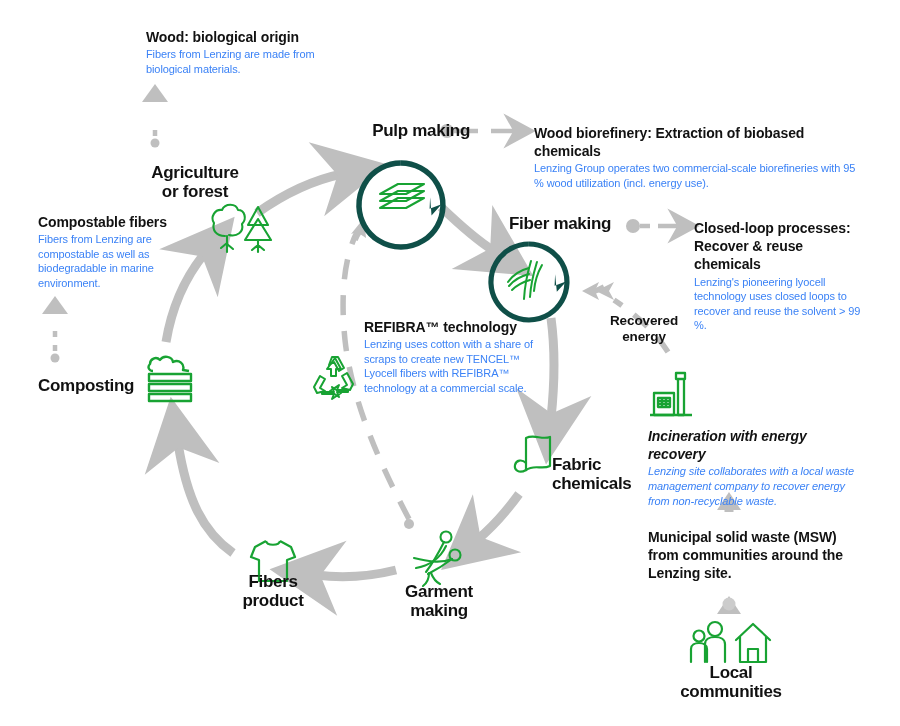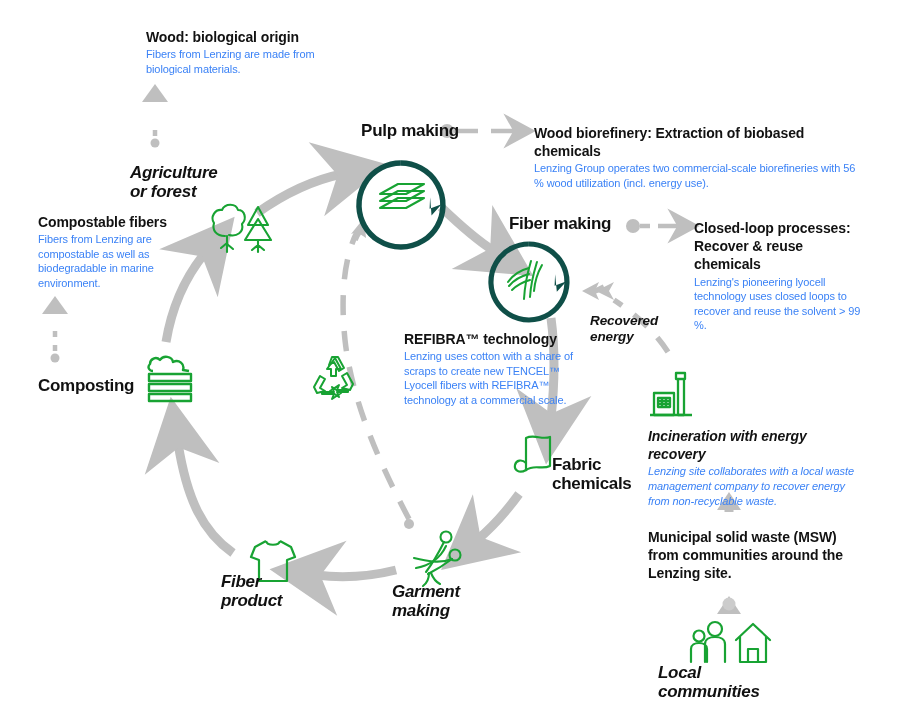--- a/index.html
+++ b/index.html
@@ -20,21 +20,21 @@
   }
   .callout .cb{
     font-size:11px;line-height:1.33;color:#3b82f6;margin-top:1px;
     letter-spacing:-0.1px;
   }
   .nodelabel{
     position:absolute;font-size:17px;font-weight:bold;color:#111111;
     line-height:1.14;letter-spacing:-0.3px;
   }
   .nodelabel.sm{font-size:13.5px;letter-spacing:-0.1px;line-height:1.2;}
-  .ctr{font-style:italic;}
+  .ctr{text-align:center;}
   .icon{position:absolute;}
   .icon svg{display:block;}
   .ring{position:absolute;}
 </style>
 </head>
 <body>
 
 <div id="stage">
 
   <svg class="layer" viewBox="0 0 900 726">
@@ -256,40 +256,40 @@
         <path d="M60,44 L60,31 L70,31 L70,44"></path>
       </g>
     </svg>
   </div>
 
   <div class="nodelabel ctr" style="left:130px;top:163px;width:130px;">
     <div>Agriculture</div>
     <div>or forest</div>
   </div>
 
-  <div class="nodelabel" style="left:350px;top:121px;width:120px;text-align:center;">
+  <div class="nodelabel" style="left:350px;top:121px;width:120px;text-align:right;">
     <span>Pulp making</span>
   </div>
 
   <div class="nodelabel" style="left:500px;top:214px;width:120px;text-align:center;">
     <span>Fiber making</span>
   </div>
 
   <div class="nodelabel" style="left:552px;top:455px;width:90px;">
     <div>Fabric</div>
     <div>chemicals</div>
   </div>
 
   <div class="nodelabel ctr" style="left:392px;top:582px;width:94px;">
     <div>Garment</div>
     <div>making</div>
   </div>
 
   <div class="nodelabel ctr" style="left:221px;top:572px;width:104px;">
-    <div>Fiber</div>
+    <div>Fibers</div>
     <div>product</div>
   </div>
 
   <div class="nodelabel" style="left:38px;top:376px;width:104px;text-align:left;">
     <span>Composting</span>
   </div>
 
   <div class="nodelabel ctr" style="left:658px;top:663px;width:146px;">
     <div>Local</div>
     <div>communities</div>
@@ -300,34 +300,34 @@
     <div>energy</div>
   </div>
 
   <div class="callout" style="left:146px;top:28px;width:195px;">
     <div class="ct">Wood: biological origin</div>
     <div class="cb">Fibers from Lenzing are made from biological materials.</div>
   </div>
 
   <div class="callout" style="left:534px;top:124px;width:330px;">
     <div class="ct">Wood biorefinery: Extraction of biobased chemicals</div>
-    <div class="cb">Lenzing Group operates two commercial-scale biorefineries with 56 % wood utilization (incl. energy use).</div>
+    <div class="cb">Lenzing Group operates two commercial-scale biorefineries with 95 % wood utilization (incl. energy use).</div>
   </div>
 
   <div class="callout" style="left:694px;top:219px;width:172px;">
     <div class="ct">Closed-loop processes: Recover &amp; reuse chemicals</div>
     <div class="cb">Lenzing's pioneering lyocell technology uses closed loops to recover and reuse the solvent &gt; 99 %.</div>
   </div>
 
   <div class="callout" style="left:38px;top:213px;width:148px;">
     <div class="ct">Compostable fibers</div>
     <div class="cb">Fibers from Lenzing are compostable as well as biodegradable in marine environment.</div>
   </div>
 
-  <div class="callout" style="left:364px;top:330px;width:172px;margin-left:40px;">
+  <div class="callout" style="left:364px;top:318px;width:172px;">
     <div class="ct">REFIBRA™ technology</div>
     <div class="cb">Lenzing uses cotton with a share of scraps to create new TENCEL™ Lyocell fibers with REFIBRA™ technology at a commercial scale.</div>
   </div>
 
   <div class="callout" style="left:648px;top:427px;width:212px;font-style:italic;">
     <div class="ct">Incineration with energy recovery</div>
     <div class="cb">Lenzing site collaborates with a local waste management company to recover energy from non-recyclable waste.</div>
   </div>
 
   <div class="callout" style="left:648px;top:528px;width:200px;">

